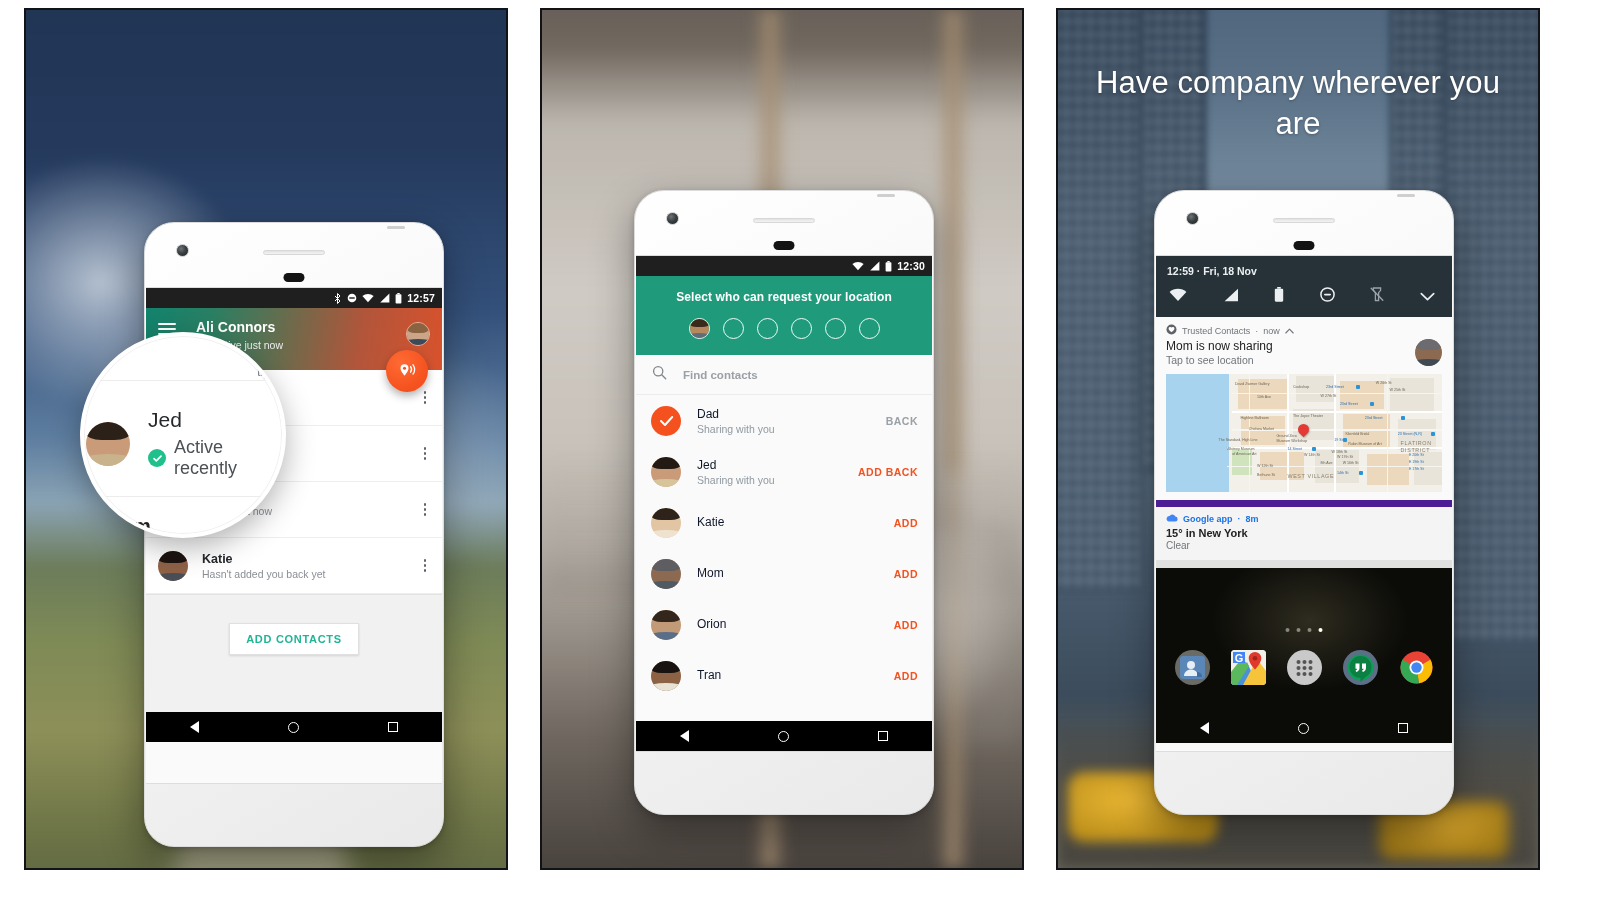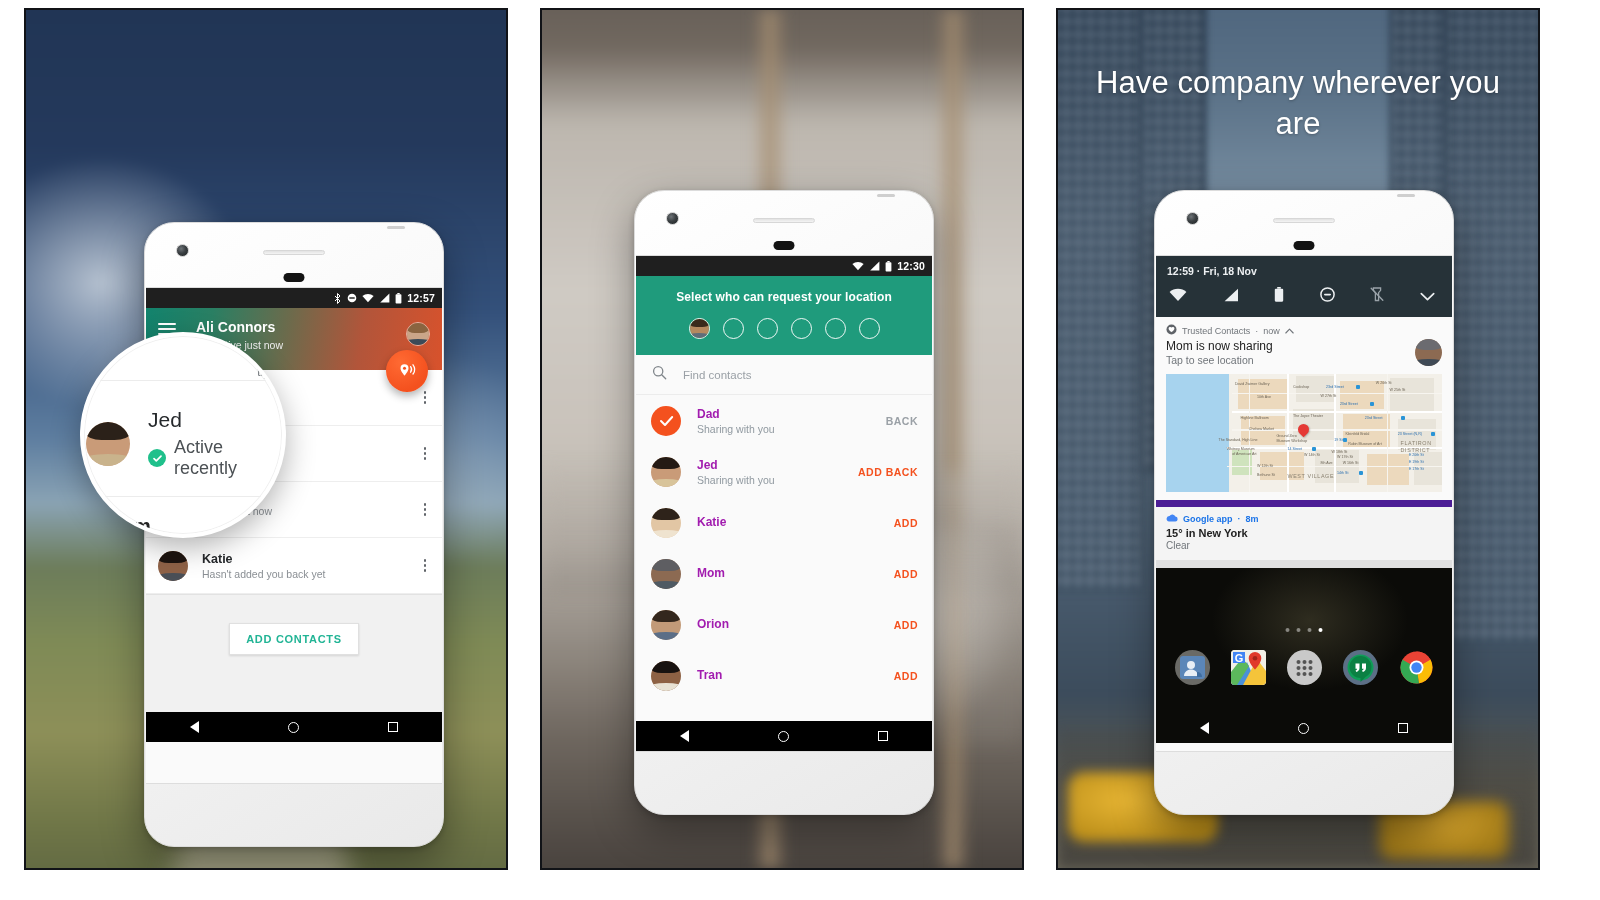--- a/index.html
+++ b/index.html
@@ -298,30 +298,30 @@
   .p2title { color: #fff; font-size: 12px; font-weight: 700; letter-spacing: .1px; }
   .p2slots { display: flex; justify-content: center; gap: 13px; margin-top: 14px; }
   .p2slot { width: 21px; height: 21px; border-radius: 50%; border: 1.6px solid rgba(255,255,255,.92); }
   .p2slot.filled { border-color: rgba(255,255,255,.95); overflow: hidden; }
   .p2search {
     height: 40px; background: #fafafa;
     display: flex; align-items: center; gap: 16px;
     padding: 0 16px;
     border-bottom: 1px solid #ececec;
   }
-  .p2search .ph { font-size: 11.5px; color: #9aa0a6; }
+  .p2search .ph { font-size: 11.5px; color: #9aa0a6; font-weight: bold; }
   .p2list { background: #fafafa; }
   .p2row {
     height: 51px;
     display: flex; align-items: center;
     padding: 0 14px 0 15px;
   }
   .p2av { width: 30px; height: 30px; border-radius: 50%; overflow: hidden; flex: 0 0 auto; }
   .p2txt { margin-left: 16px; flex: 1 1 auto; min-width: 0; }
-  .p2nm { font-size: 12px; font-weight: 700; color: #a21caf; }
+  .p2nm { font-size: 12px; font-weight: 400; color: #0f172a; }
   .p2sb { font-size: 10.5px; color: #9099a0; margin-top: 2px; }
   .p2act { font-size: 10.5px; font-weight: 700; letter-spacing: .5px; color: #f4511e; flex: 0 0 auto; }
   .p2act.added { color: #9aa0a6; }
 
   
   .qs {
     background: #263238;
     padding: 9px 15px 11px 11px;
   }
   .qs-time { color: #eceff1; font-size: 10.5px; font-weight: 700; }

